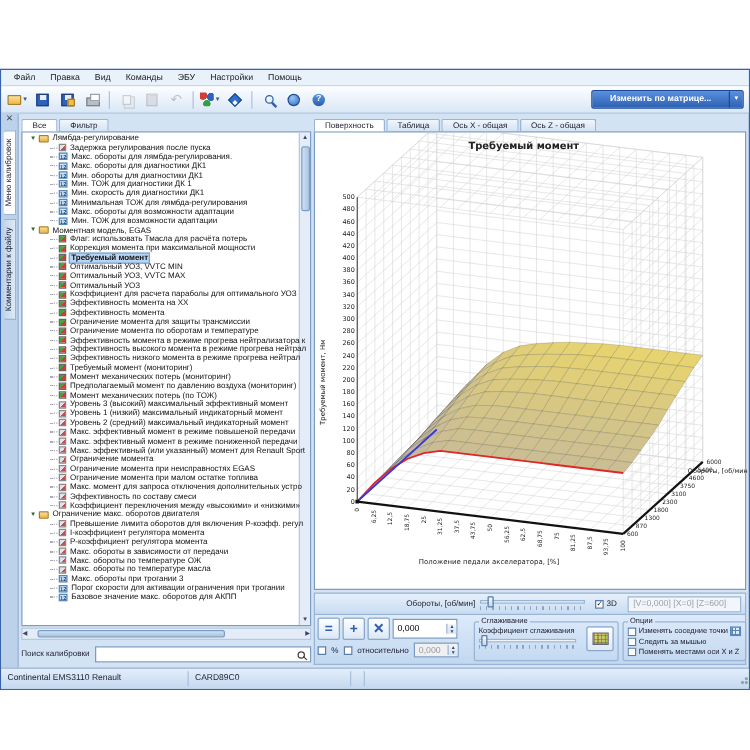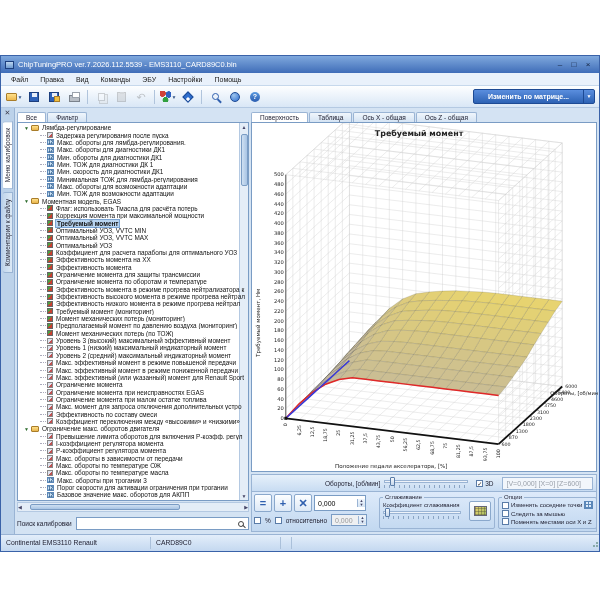--- a/index.html
+++ b/index.html
@@ -118,27 +118,20 @@
   .seg{padding:0 5px;border-right:1px solid #aac0da;height:12px;line-height:12px}
   .grip{margin-left:auto;width:10px;height:10px;background:
     radial-gradient(circle at 8px 8px,#8aa 0 1px,transparent 1.5px),
     radial-gradient(circle at 5px 8px,#8aa 0 1px,transparent 1.5px),
     radial-gradient(circle at 8px 5px,#8aa 0 1px,transparent 1.5px)}
 </style>
 </head>
 <body>
 
 <div class="window">
-  <div class="titlebar">
-    <span class="appicon"></span>
-    <span class="title">ChipTuningPRO ver.7.2026.112.5539 - EMS3110_CARD89C0.bin</span>
-    <span class="winbtn">–</span>
-    <span class="winbtn">□</span>
-    <span class="winbtn">×</span>
-  </div>
 
   <div class="menubar" id="menubar">
       <span class="menuitem">Файл</span>
       <span class="menuitem">Правка</span>
       <span class="menuitem">Вид</span>
       <span class="menuitem">Команды</span>
       <span class="menuitem">ЭБУ</span>
       <span class="menuitem">Настройки</span>
       <span class="menuitem">Помощь</span>
     </div>

